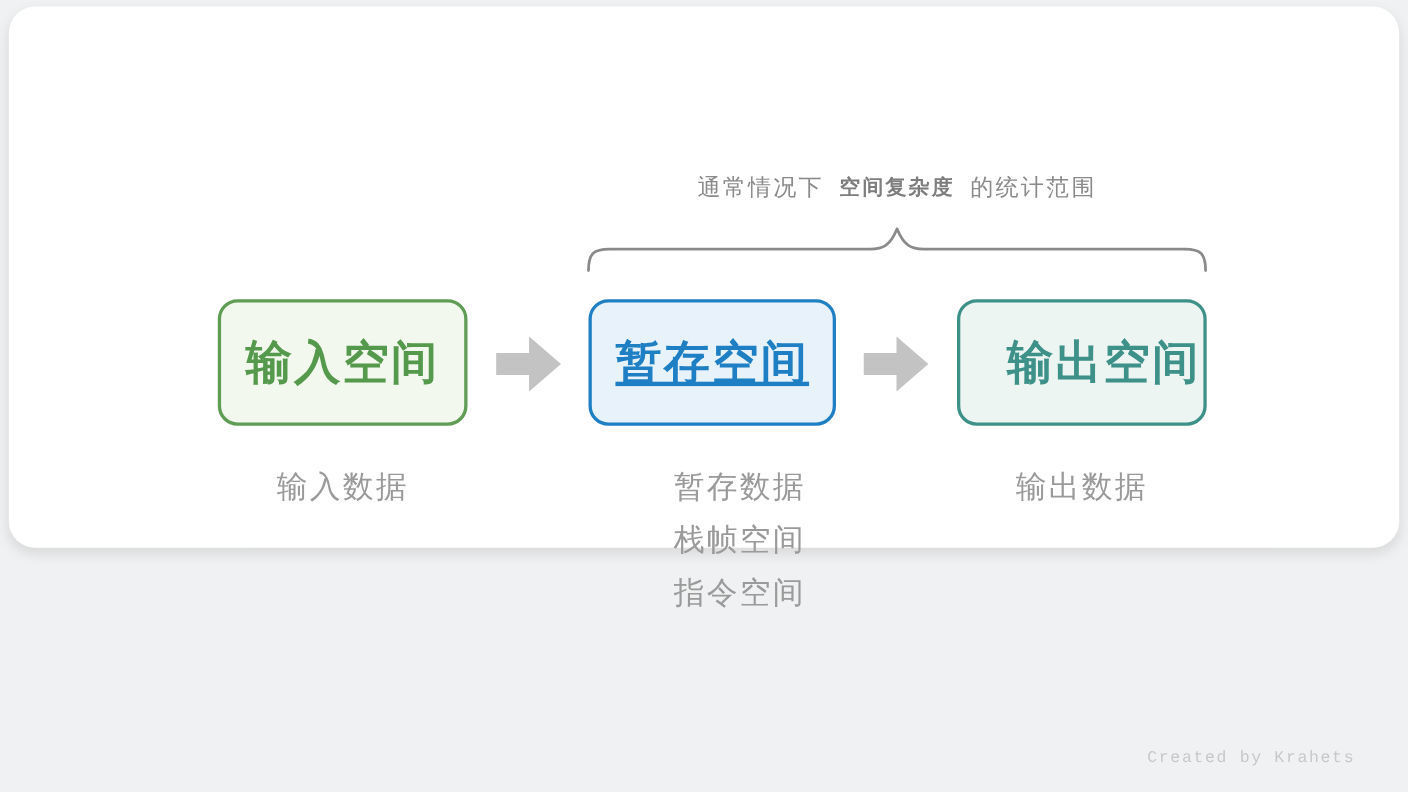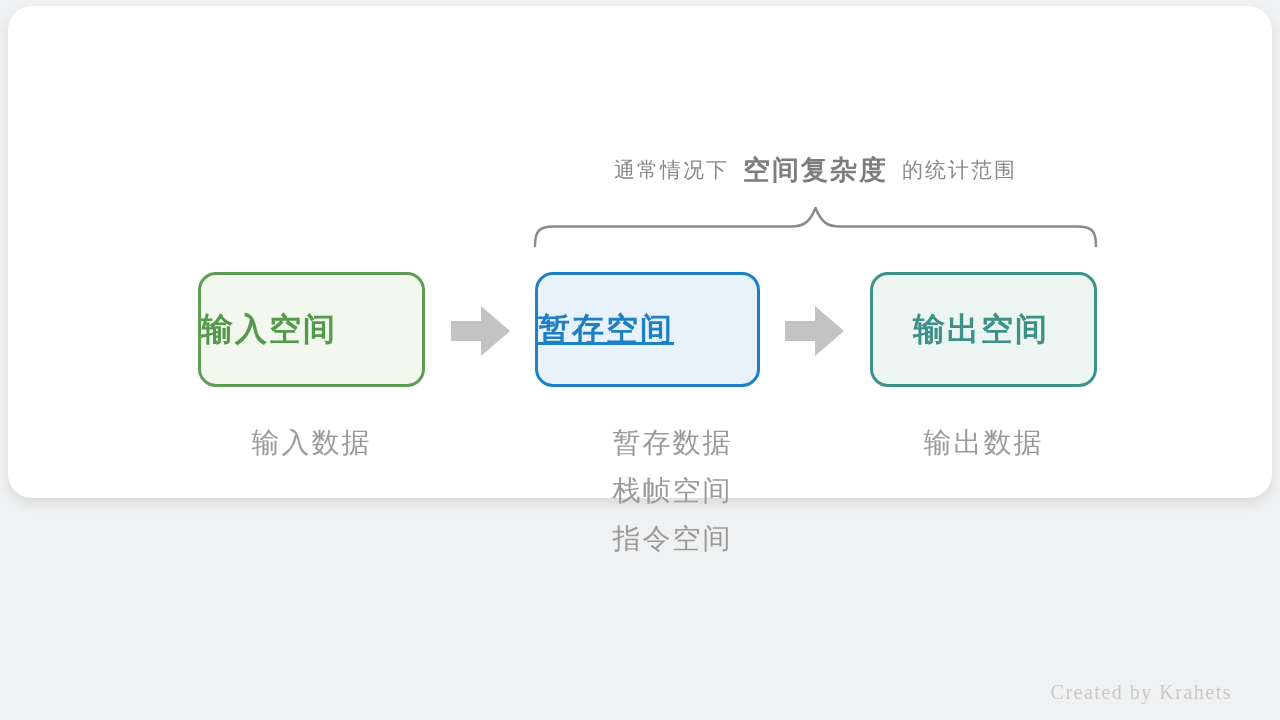--- a/index.html
+++ b/index.html
@@ -25,43 +25,43 @@
     left: 525px; top: 142px; width: 565px; height: 44px;
     display: flex; align-items: center; justify-content: center;
     gap: 14px;
     white-space: nowrap;
   }
   .caption .cap-regular {
     font-size: 21px; color: var(--caption-gray, #8a8a8a);
     letter-spacing: 2px;
   }
   .caption .cap-bold {
-    font-size: 27px; font-weight: bold;
+    font-size: 19px; font-weight: bold;
     color: var(--caption-bold-gray, #7d7d7d);
     letter-spacing: 2px;
     font-family: Liberation Mono, monospace;
   }
 
   .brace { position: absolute; left: 525px; top: 199px; width: 565px; height: 43px; }
   .brace path {
     fill: none;
     stroke: var(--stroke-gray, #8a8a8a);
     stroke-width: 2.5;
     stroke-linecap: round;
     stroke-linejoin: round;
   }
 
   
   .box {
     position: absolute;
     top: 266px; height: 115px;
     border-radius: 18px;
     border: 3px solid;
-    display: flex; align-items: center; 
-    font-size: 32px; font-weight: bold;
+    display: flex; align-items: center; justify-content: center;
+    font-size: 42px; font-weight: bold;
     letter-spacing: 2px;
   }
   .box-input  { left: 190px; width: 227px;
     border-color: var(--green-border, #5f9c54);
     background: var(--green-bg, #f2f8ee);
     color: var(--green-text, #55994c); }
   .box-buffer { left: 527px; width: 225px;
     border-color: var(--blue-border, #1f7fc4);
     background: var(--blue-bg, #e8f2fb);
     color: var(--blue-text, #1f7fc4); text-decoration: underline; }
@@ -85,22 +85,22 @@
     letter-spacing: 2px;
   }
   .sublabels div { height: 48px; line-height: 34px; }
   .sub-input  { left: 190px; width: 227px; }
   .sub-buffer { left: 552px; width: 225px; }
   .sub-output { left: 862px; width: 227px; text-align: center; }
 
   .credit {
     position: absolute;
     right: 40px; top: 675px;
-    font-family: Liberation Serif, serif;
-    font-size: 20px;
+    font-family: Liberation Mono, monospace;
+    font-size: 15px;
     letter-spacing: 1.5px;
     color: var(--credit-gray, #c8c8c8);
   }
 </style>
 </head>
 <body>
 
 <div class="stage">
   <div class="card">
 

